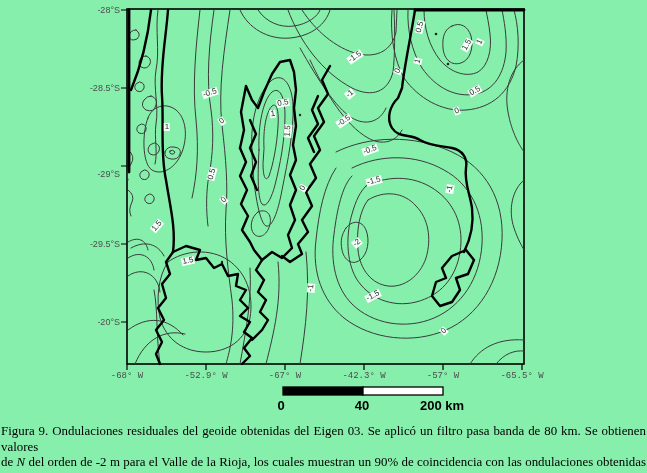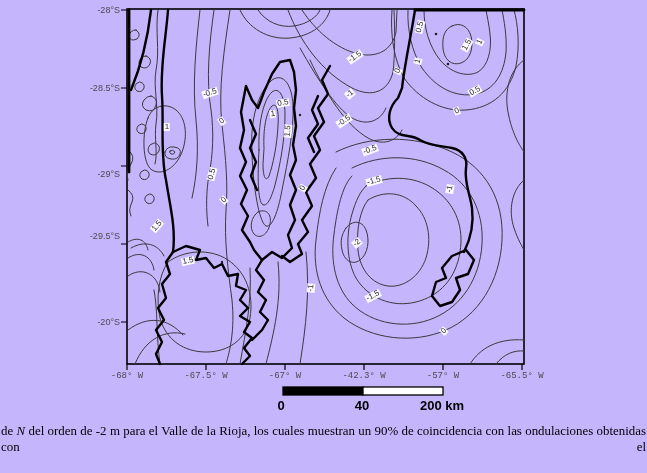--- a/index.html
+++ b/index.html
@@ -1,16 +1,16 @@
 <!DOCTYPE html>
 <html><head>
 <meta charset="utf-8">
 <style>
   html,body{margin:0;padding:0;background:#fff;}
-  .fig{position:relative;width:647px;height:473px;background:#c4b5fd;overflow:hidden;
+  .fig{position:relative;width:647px;height:473px;background:#86efac;overflow:hidden;
        font-family:"Liberation Sans",sans-serif;}
   .map-svg{position:absolute;left:0;top:0;width:647px;height:473px;}
   .axis-label{position:absolute;font-size:9px;color:#4c4c4c;white-space:nowrap;}
   .ylab{width:66px;text-align:right;transform:translateY(-50%);}
   .xlab{transform:translateX(-50%);font-family:Liberation Mono, monospace;}
   .clabel{position:absolute;font-size:8px;color:#2e2e2e;white-space:nowrap;
           background:rgba(255,255,255,.92);padding:0 1px;line-height:8px;}
   .sblabel{position:absolute;font-size:13px;font-weight:bold;color:#000;
            transform:translateX(-50%);white-space:nowrap;}
   .caption{position:absolute;left:1px;top:424px;width:645px;
@@ -128,25 +128,25 @@
 
     <g stroke="#000" stroke-width="1.3">
       <rect x="283" y="387" width="80" height="8" fill="#000"></rect>
       <rect x="363" y="387" width="80" height="8" fill="#fff"></rect>
     </g>
   </svg>
 
   <span class="axis-label ylab" style="left:54px;top:10px">-28°S</span>
   <span class="axis-label ylab" style="left:54px;top:88px">-28.5°S</span>
   <span class="axis-label ylab" style="left:54px;top:174px">-29°S</span>
-  <span class="axis-label ylab" style="left:54px;top:236px">-29.5°S</span>
+  <span class="axis-label ylab" style="left:54px;top:244px">-29.5°S</span>
   <span class="axis-label ylab" style="left:54px;top:322px">-20°S</span>
 
   <span class="axis-label xlab" style="left:127px;top:371px">-68° W</span>
-  <span class="axis-label xlab" style="left:206px;top:371px">-67.5° W</span>
+  <span class="axis-label xlab" style="left:206px;top:371px">-52.9° W</span>
   <span class="axis-label xlab" style="left:285px;top:371px">-67° W</span>
   <span class="axis-label xlab" style="left:364px;top:371px">-42.3° W</span>
   <span class="axis-label xlab" style="left:443px;top:371px">-57° W</span>
   <span class="axis-label xlab" style="left:522px;top:371px">-65.5° W</span>
 
   <span class="clabel" style="left:210px;top:93px;transform:translate(-50%,-50%) rotate(-18deg)">-0.5</span>
   <span class="clabel" style="left:222px;top:121px;transform:translate(-50%,-50%) rotate(-35deg)">0</span>
   <span class="clabel" style="left:167px;top:127px;transform:translate(-50%,-50%)">1</span>
   <span class="clabel" style="left:283px;top:103px;transform:translate(-50%,-50%) rotate(-10deg)">0.5</span>
   <span class="clabel" style="left:273px;top:114px;transform:translate(-50%,-50%) rotate(-8deg)">1</span>
@@ -172,17 +172,18 @@
   <span class="clabel" style="left:188px;top:261px;transform:translate(-50%,-50%) rotate(-12deg)">1.5</span>
   <span class="clabel" style="left:311px;top:288px;transform:translate(-50%,-50%) rotate(-85deg)">-1</span>
   <span class="clabel" style="left:373px;top:296px;transform:translate(-50%,-50%) rotate(-28deg)">-1.5</span>
   <span class="clabel" style="left:444px;top:331px;transform:translate(-50%,-50%) rotate(-45deg)">0</span>
 
   <span class="sblabel" style="left:281px;top:398px">0</span>
   <span class="sblabel" style="left:362px;top:398px">40</span>
   <span class="sblabel" style="left:442px;top:398px">200 km</span>
 
   <div class="caption">
+    <div class="cap-line cap-just">Figura 9. Ondulaciones residuales del geoide obtenidas del Eigen 03. Se aplicó un filtro pasa banda de 80 km. Se obtienen valores</div>
     <div class="cap-line cap-just"><span>de </span><span class="cap-it">N</span><span> del orden de -2 m para el Valle de la Rioja, los cuales muestran un 90% de coincidencia con las ondulaciones obtenidas con el</span></div>
 
   </div>
 
 </div>
 
 </body></html>

